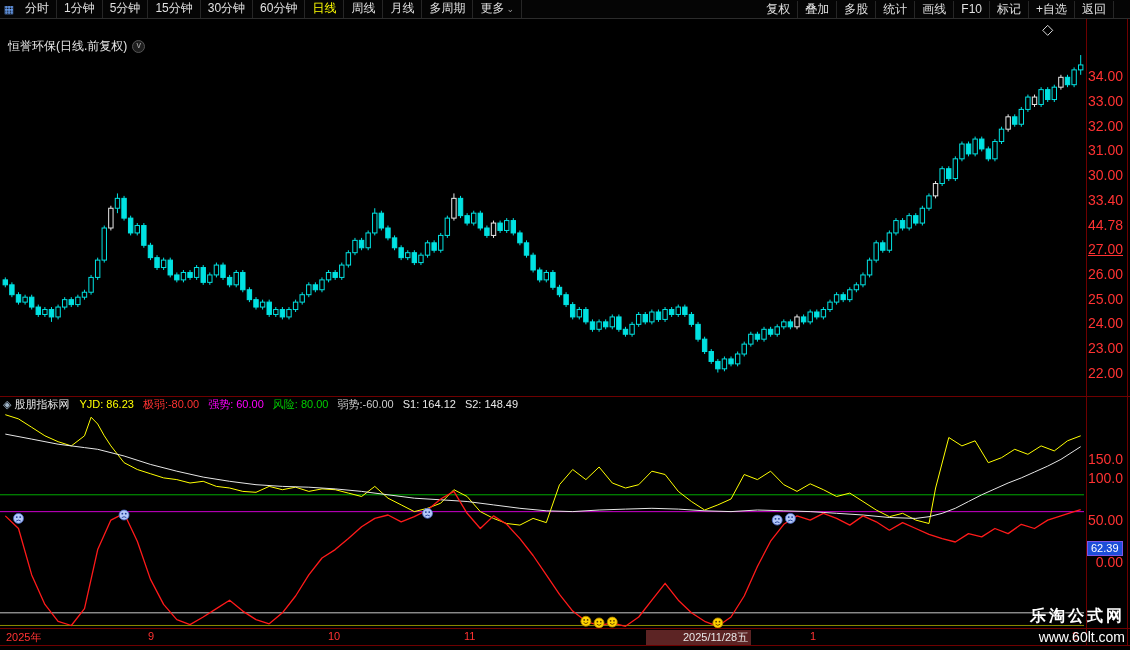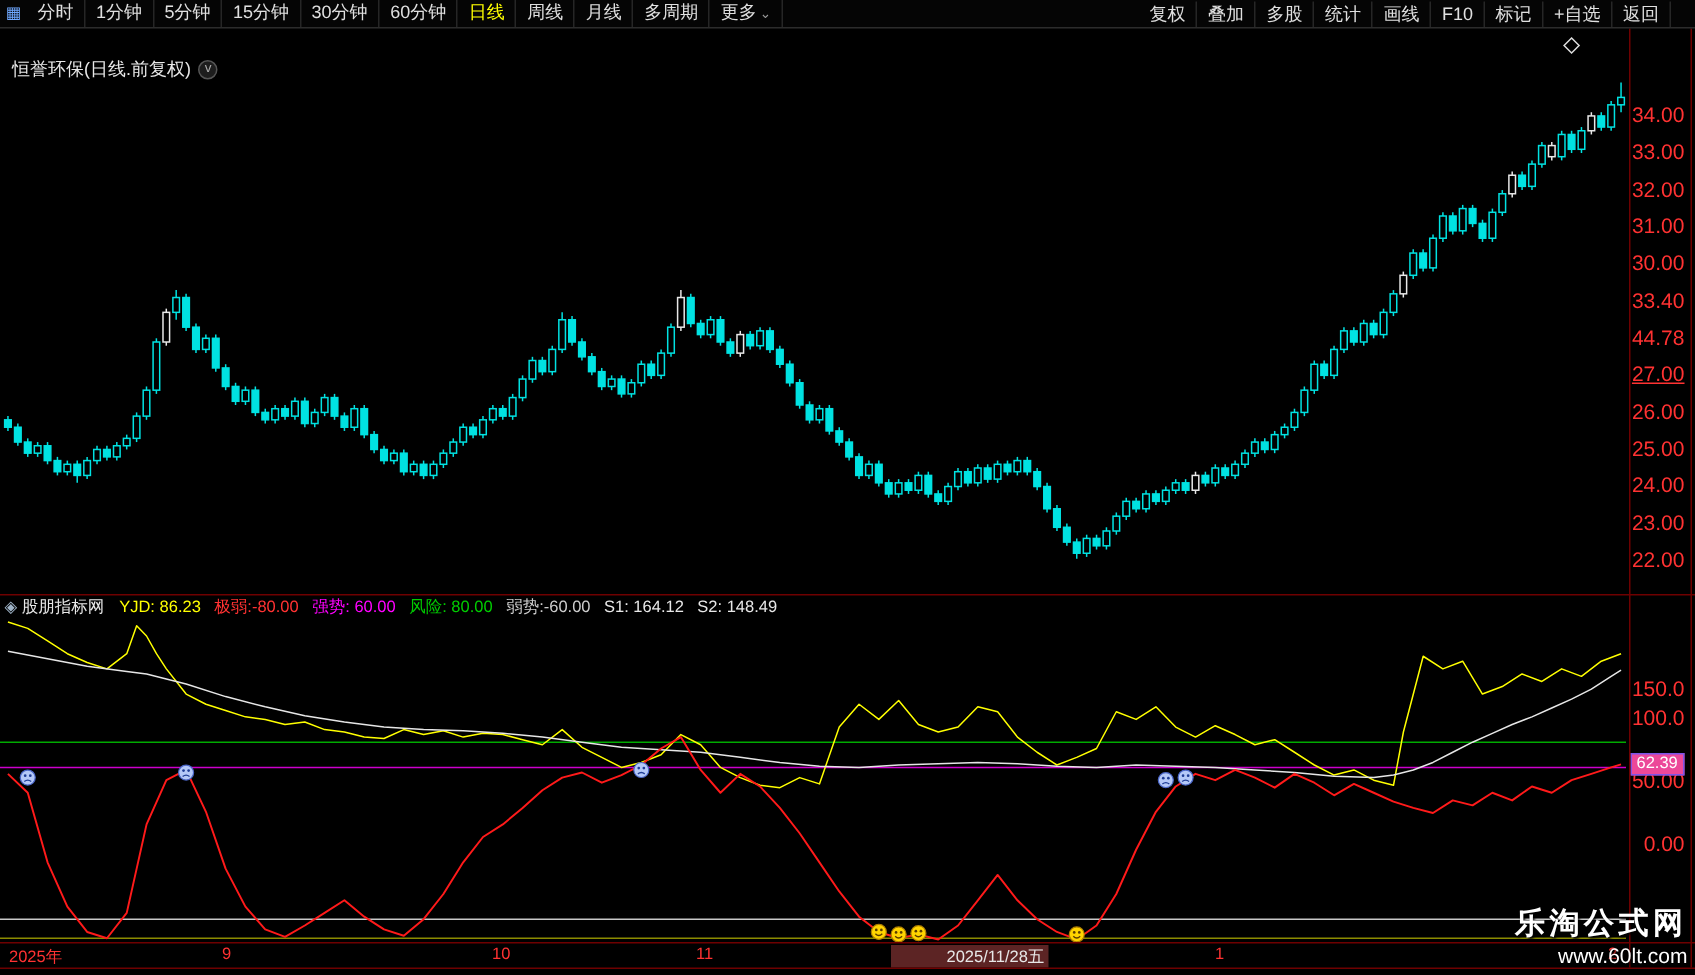--- a/index.html
+++ b/index.html
@@ -26,30 +26,30 @@
   
   .ind-header{position:absolute;left:0;top:397px;width:1086px;height:15px;font-size:11px;
               display:flex;align-items:center;z-index:6;padding-left:3px;}
   .ind-logo{color:#9fb4c8;margin-right:3px;font-size:11px;}
   .ind-name{color:#e8e8e8;margin-right:10px;}
   .ind-param{margin-right:9px;white-space:nowrap;}
   
   #main-axis{position:absolute;left:1087px;top:18px;width:40px;height:378px;z-index:6;}
   #ind-axis{position:absolute;left:1087px;top:413px;width:40px;height:215px;z-index:6;}
   .axis-label{position:absolute;right:4px;color:#ff3232;font-size:14px;line-height:13px;}
-  .value-tag{position:absolute;left:0;color:#fff;background:#ec4899;border:1px solid #7d55e8;
-             font-size:11px;line-height:13px;padding:0 3px;}
+  .value-tag{position:absolute;left:0;color:#fff;background:#1d4ed8;border:1px solid #7d55e8;
+             font-size:11px;line-height:13px;padding:0 3px;margin-top:39px;}
   
   #date-row{position:absolute;left:0;top:629px;width:1056px;height:15px;z-index:6;}
   .date-label{position:absolute;top:1px;color:#ff3232;font-size:11px;white-space:nowrap;}
   .date-label.hl{color:#e8e8e8;background:#5c2424;padding:0 3px;}
   
   .watermark{position:absolute;right:5px;bottom:5px;text-align:right;color:#ffffff;z-index:40;
              pointer-events:none;text-shadow:1px 1px 2px #000;}
-  .wm1{font-size:20px;font-weight:bold;letter-spacing:3px;line-height:26px;}
+  .wm1{font-size:16px;font-weight:bold;letter-spacing:3px;line-height:26px;}
   .wm2{font-size:14px;font-weight:normal;line-height:16px;}
 </style>
 </head>
 <body>
 
 <div class="screen">
 
   <div class="toolbar">
     <span class="tb-icon">▦</span>
     <div class="tb-left" id="tb-left">
@@ -506,21 +506,21 @@
       <div class="axis-label" style="top: 58.9216px;">100.0</div>
       <div class="axis-label" style="top: 101.078px;">50.00</div>
       <div class="axis-label" style="top: 143.235px;">0.00</div>
       <div class="value-tag" style="top: 88.632px;">62.39</div>
     </div>
   <div id="date-row">
       <div class="date-label" style="left: 6px;">2025年</div>
       <div class="date-label" style="left: 148px;">9</div>
       <div class="date-label" style="left: 328px;">10</div>
       <div class="date-label" style="left: 464px;">11</div>
-      <div class="date-label hl" style="left: 594px; padding-left: 37px;">2025/11/28五</div>
+      <div class="date-label hl" style="left: 646px; padding-left: 37px;">2025/11/28五</div>
       <div class="date-label" style="left: 810px;">1</div>
       <div class="date-label" style="left: 1072px;">2</div>
     </div>
 
   <div class="hline-red" style="top:396px"></div>
   <div class="hline-red" style="top:628px"></div>
   <div class="hline-red" style="top:645px"></div>
   <div class="vline-red" style="left:1086px;top:18px;height:627px"></div>
   <div class="vline-red" style="left:1127px;top:18px;height:627px"></div>
 

